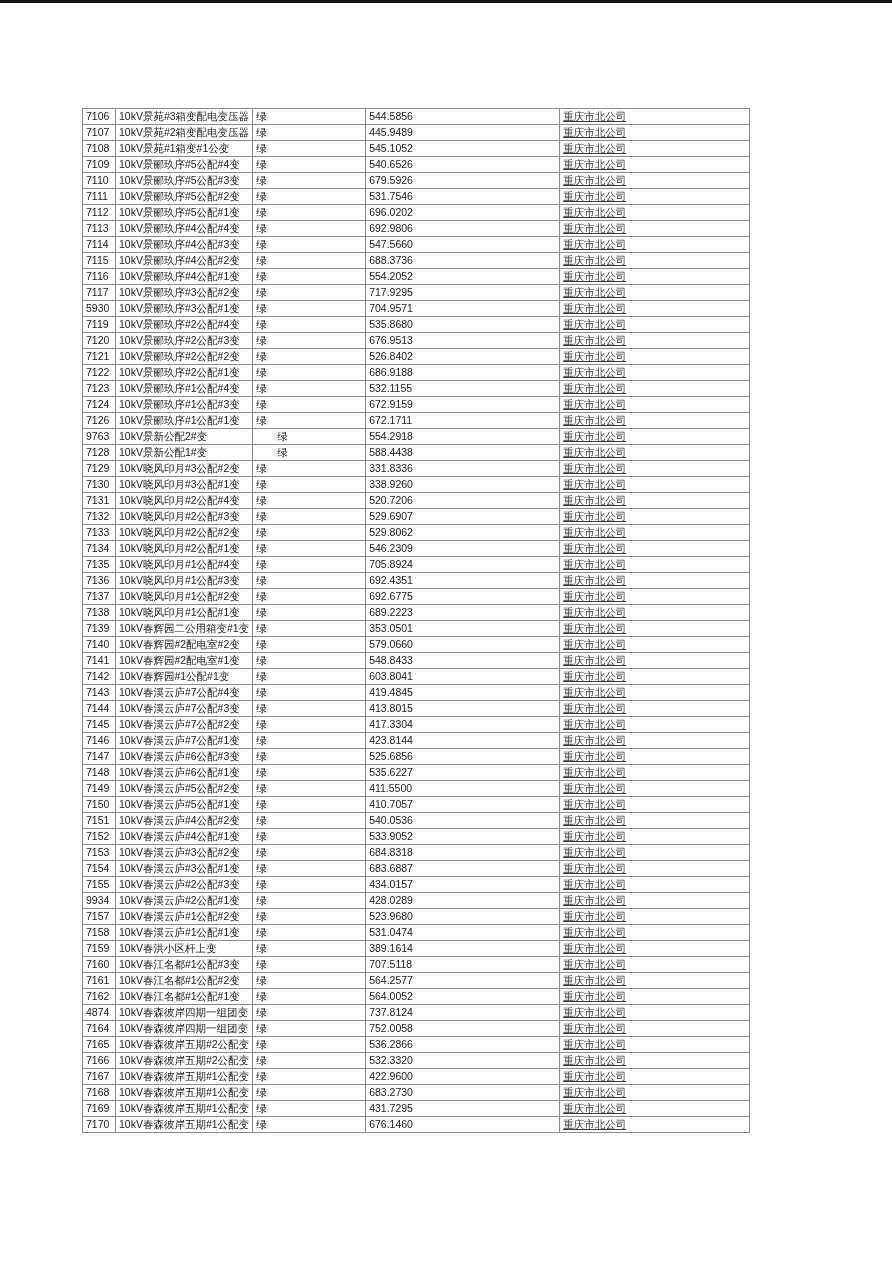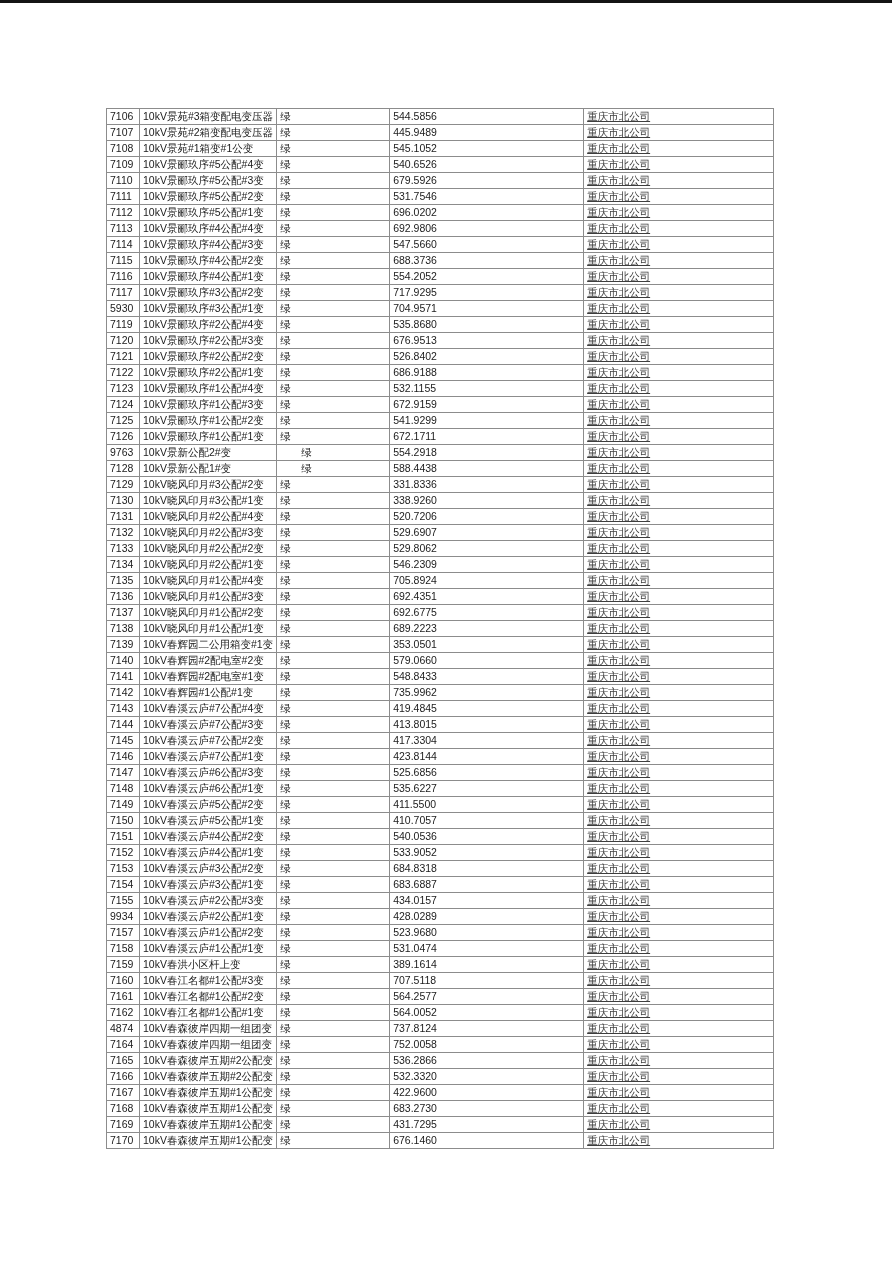--- a/index.html
+++ b/index.html
@@ -6,21 +6,21 @@
   body{
     width:892px;height:1262px;position:relative;overflow:hidden;
     background:#ffffff;
     font-family:"Liberation Sans","DejaVu Sans",sans-serif;
   }
   .top-bar{
     position:absolute;top:0;left:0;width:892px;height:3px;background:#141414;
   }
   table.grid{
     position:absolute;left:82px;top:108px;
-    border-collapse:collapse;table-layout:fixed;margin-left:24px;
+    border-collapse:collapse;table-layout:fixed;
   }
   table.grid td{
     border:1px solid #8c8c8c;
     height:15px;
     padding:0 3px;
     font-size:10.5px;
     line-height:15px;
     white-space:nowrap;
     overflow:hidden;
     color:#1a1a1a;
@@ -189,27 +189,20 @@
   </tr>
 
   <tr>
     <td class="c-id">7124</td>
     <td class="c-name">10kV景郦玖序#1公配#3变</td>
     <td class="c-status">绿</td>
     <td class="c-value">672.9159</td>
     <td class="c-company"><span class="company-link">重庆市北公司</span></td>
   </tr>
 
-  <tr>
-    <td class="c-id">7125</td>
-    <td class="c-name">10kV景郦玖序#1公配#2变</td>
-    <td class="c-status">绿</td>
-    <td class="c-value">541.9299</td>
-    <td class="c-company"><span class="company-link">重庆市北公司</span></td>
-  </tr>
 
   <tr>
     <td class="c-id">7126</td>
     <td class="c-name">10kV景郦玖序#1公配#1变</td>
     <td class="c-status">绿</td>
     <td class="c-value">672.1711</td>
     <td class="c-company"><span class="company-link">重庆市北公司</span></td>
   </tr>
 
   <tr>
@@ -329,21 +322,21 @@
     <td class="c-name">10kV春辉园#2配电室#1变</td>
     <td class="c-status">绿</td>
     <td class="c-value">548.8433</td>
     <td class="c-company"><span class="company-link">重庆市北公司</span></td>
   </tr>
 
   <tr>
     <td class="c-id">7142</td>
     <td class="c-name">10kV春辉园#1公配#1变</td>
     <td class="c-status">绿</td>
-    <td class="c-value">735.9962</td>
+    <td class="c-value">603.8041</td>
     <td class="c-company"><span class="company-link">重庆市北公司</span></td>
   </tr>
 
   <tr>
     <td class="c-id">7143</td>
     <td class="c-name">10kV春溪云庐#7公配#4变</td>
     <td class="c-status">绿</td>
     <td class="c-value">419.4845</td>
     <td class="c-company"><span class="company-link">重庆市北公司</span></td>
   </tr>

